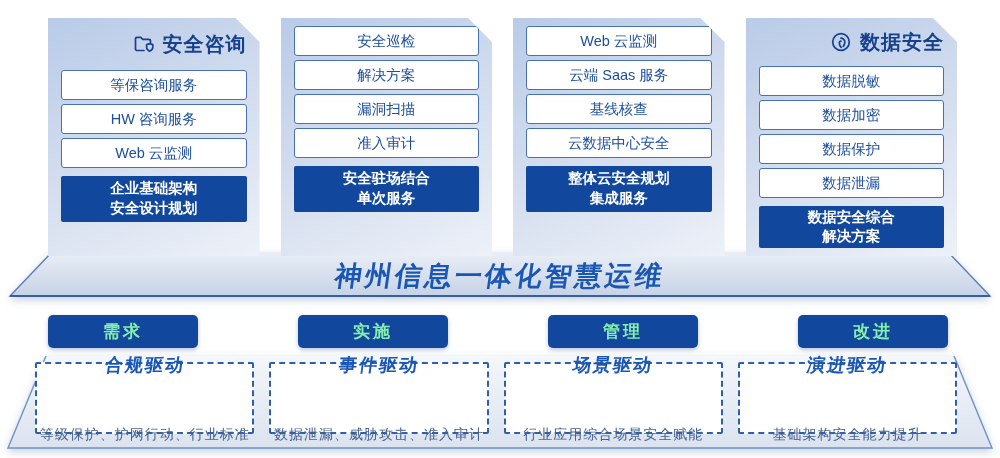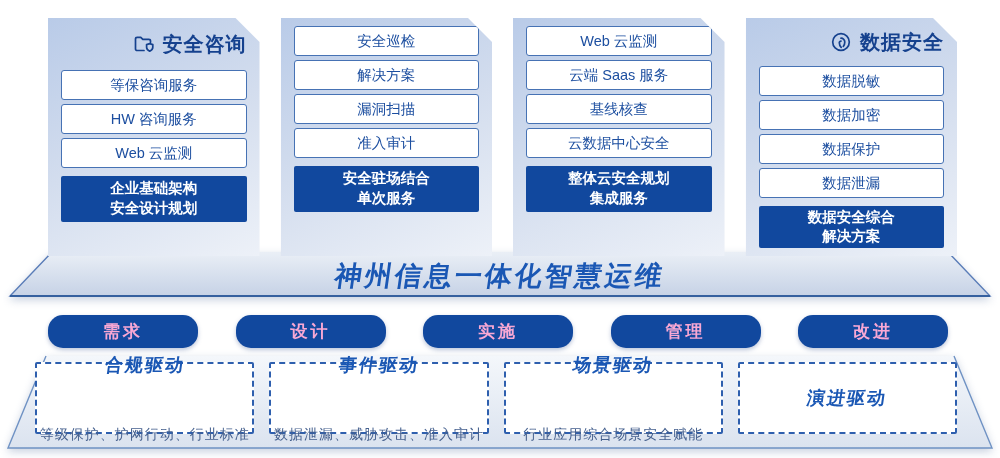--- a/index.html
+++ b/index.html
@@ -51,22 +51,22 @@
     display:inline-block;transform:skewX(-8deg);
     font-size:27px;font-weight:bold;letter-spacing:3px;
     color:var(--banner-text,#1a57b4);
   }
   
   .pills{
     position:absolute;left:48px;right:52px;top:315px;height:33px;z-index:2;
     display:flex;justify-content:space-between;
   }
   .pill{
-    width:150px;height:33px;border-radius:15px;background:var(--primary-blue,#11489e);
-    color:#f9a8d4;font-size:17px;font-weight:bold;letter-spacing:3px;
+    width:150px;height:33px;border-radius:5px;background:var(--primary-blue,#11489e);
+    color:#86efac;font-size:17px;font-weight:bold;letter-spacing:3px;
     display:flex;align-items:center;justify-content:center;
     box-shadow:0 2px 4px rgba(60,90,150,.35);
   }
   
   .drivers{
     position:absolute;left:35px;right:43px;top:362px;height:72px;z-index:2;
     display:flex;gap:15px;
   }
   .driver{
     flex:1;box-sizing:border-box;background:#fff;
@@ -166,37 +166,37 @@
 解决方案</div>
   </div>
     </div>
 
   <div class="banner-title">
     <span class="slant">神州信息一体化智慧运维</span>
   </div>
 
   <div class="pills">
       <div class="pill">需求</div>
-      <div class="pill">设计</div>
       <div class="pill">实施</div>
       <div class="pill">管理</div>
       <div class="pill">改进</div>
     </div>
 
   <div class="drivers">
       <div class="driver">
     <span class="driver-title">合规驱动</span>
     <span class="driver-desc">等级保护、护网行动、行业标准</span>
   </div>
       <div class="driver">
     <span class="driver-title">事件驱动</span>
     <span class="driver-desc">数据泄漏、威胁攻击、准入审计</span>
   </div>
       <div class="driver">
     <span class="driver-title">场景驱动</span>
     <span class="driver-desc">行业应用综合场景安全赋能</span>
   </div>
       <div class="driver">
     <span class="driver-title">演进驱动</span>
+    <span class="driver-desc">基础架构安全能力提升</span>
   </div>
     </div>
 
 </div>
 
 </body></html>

